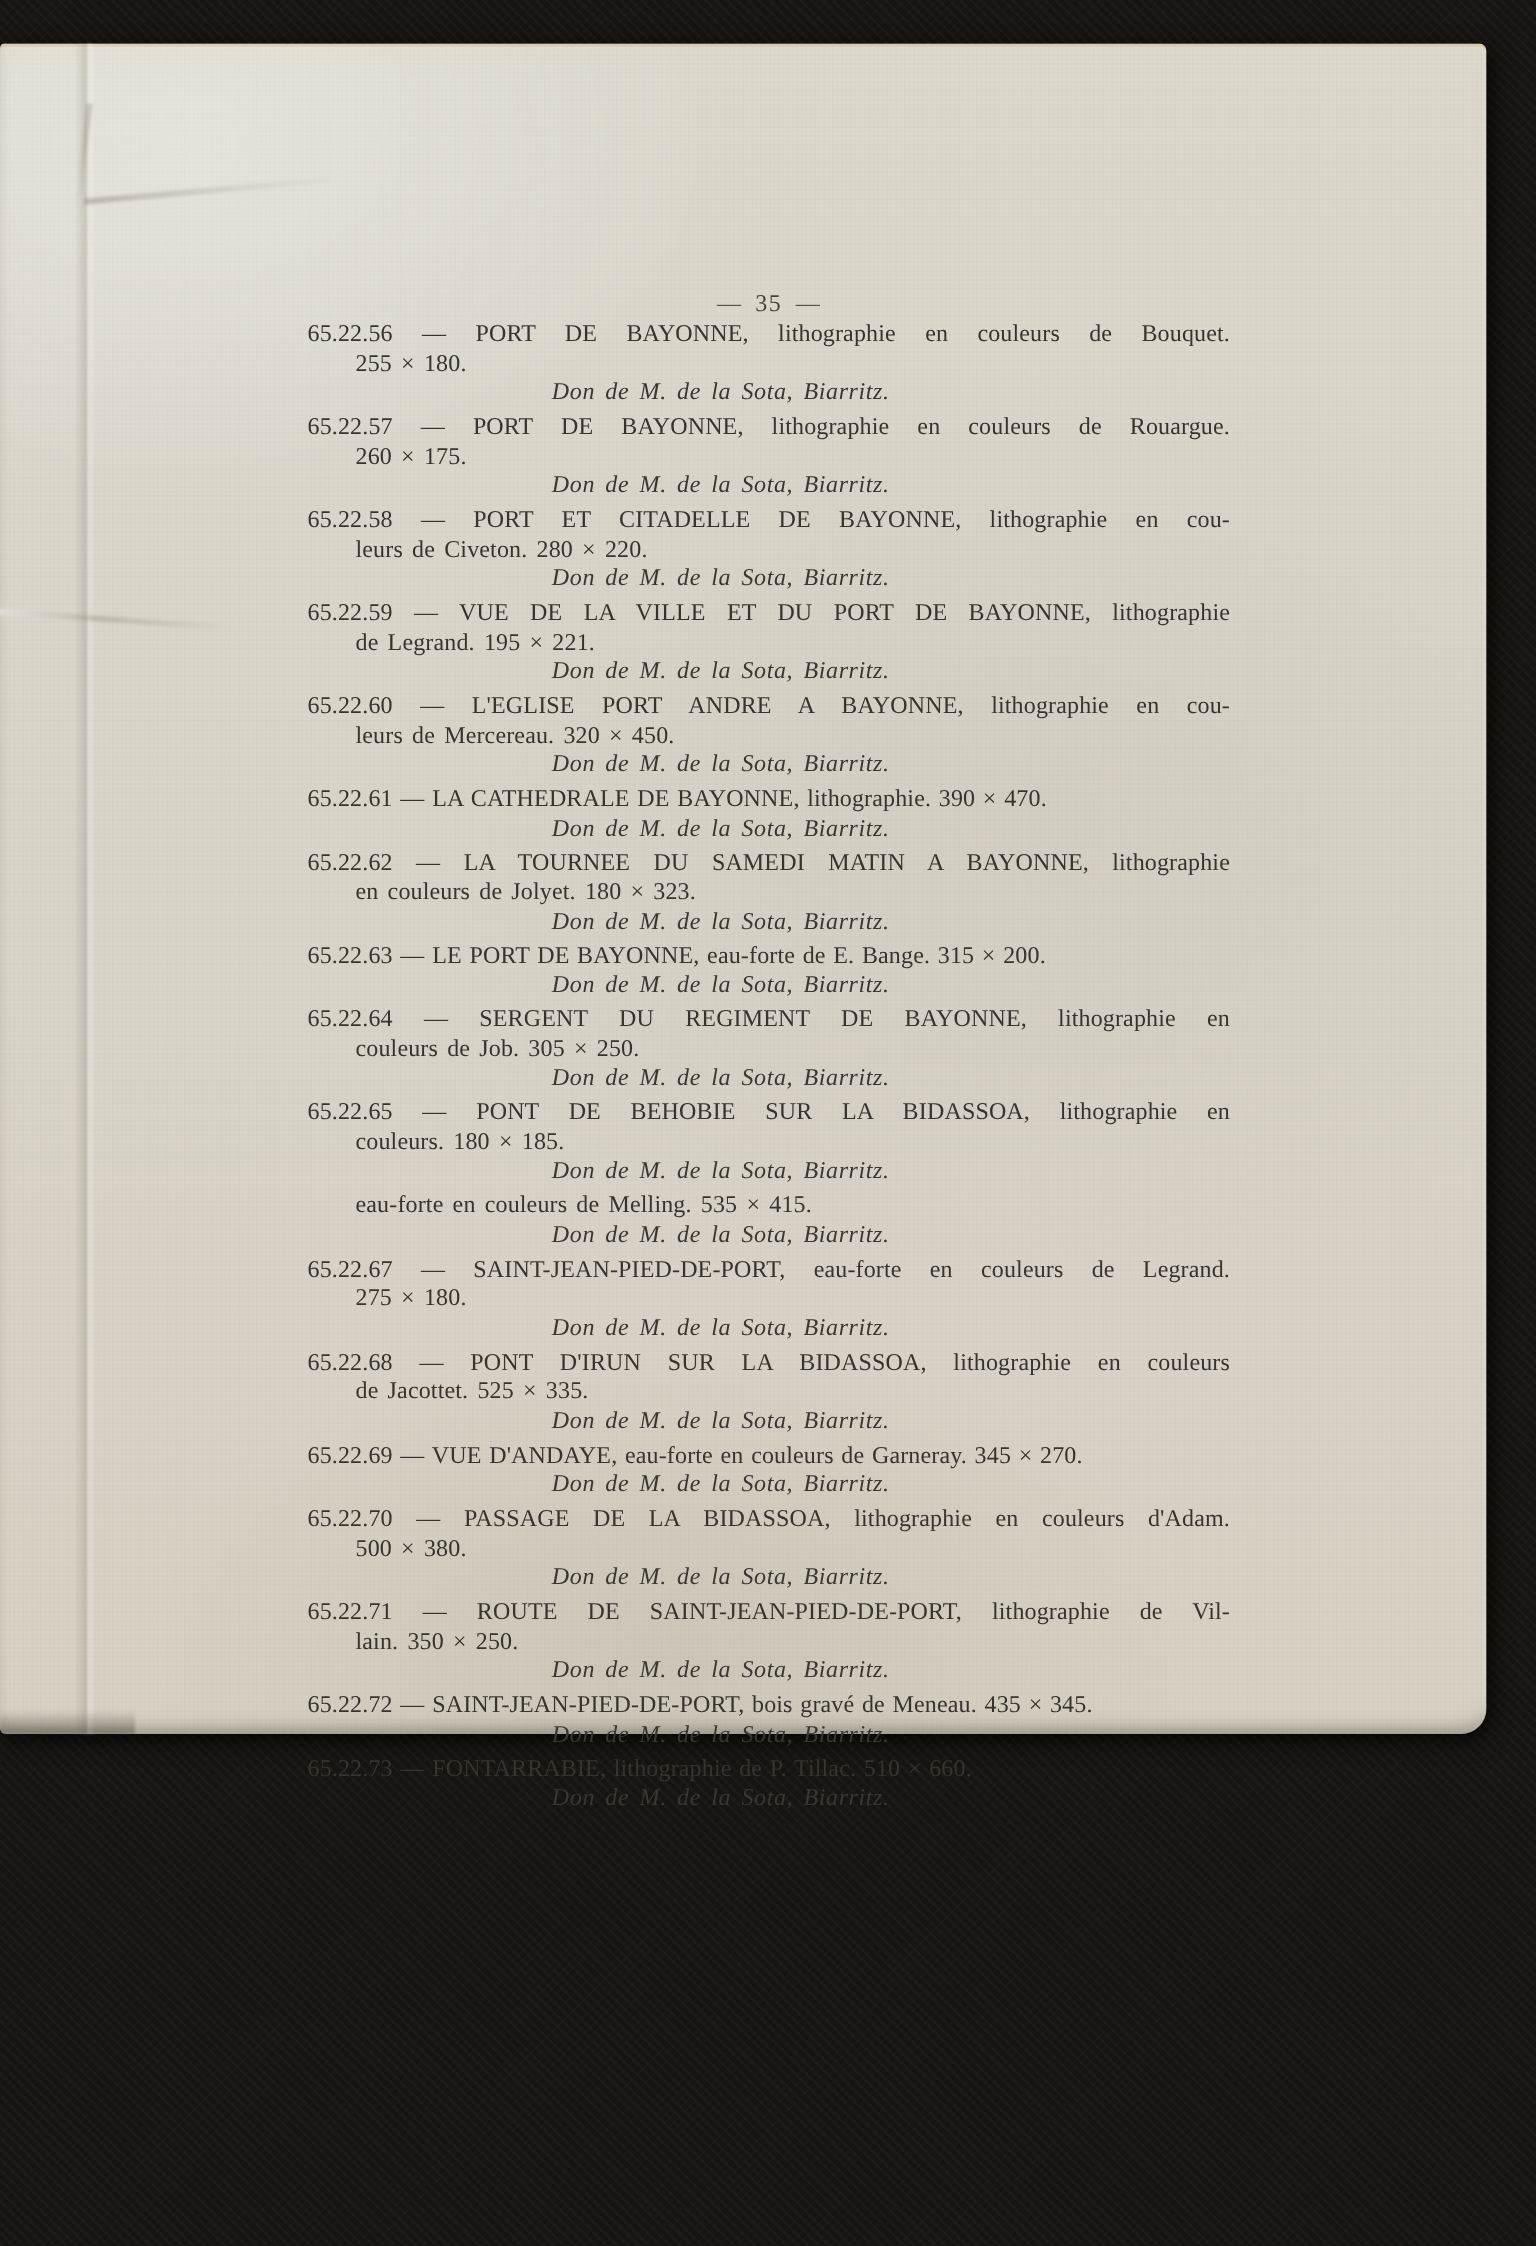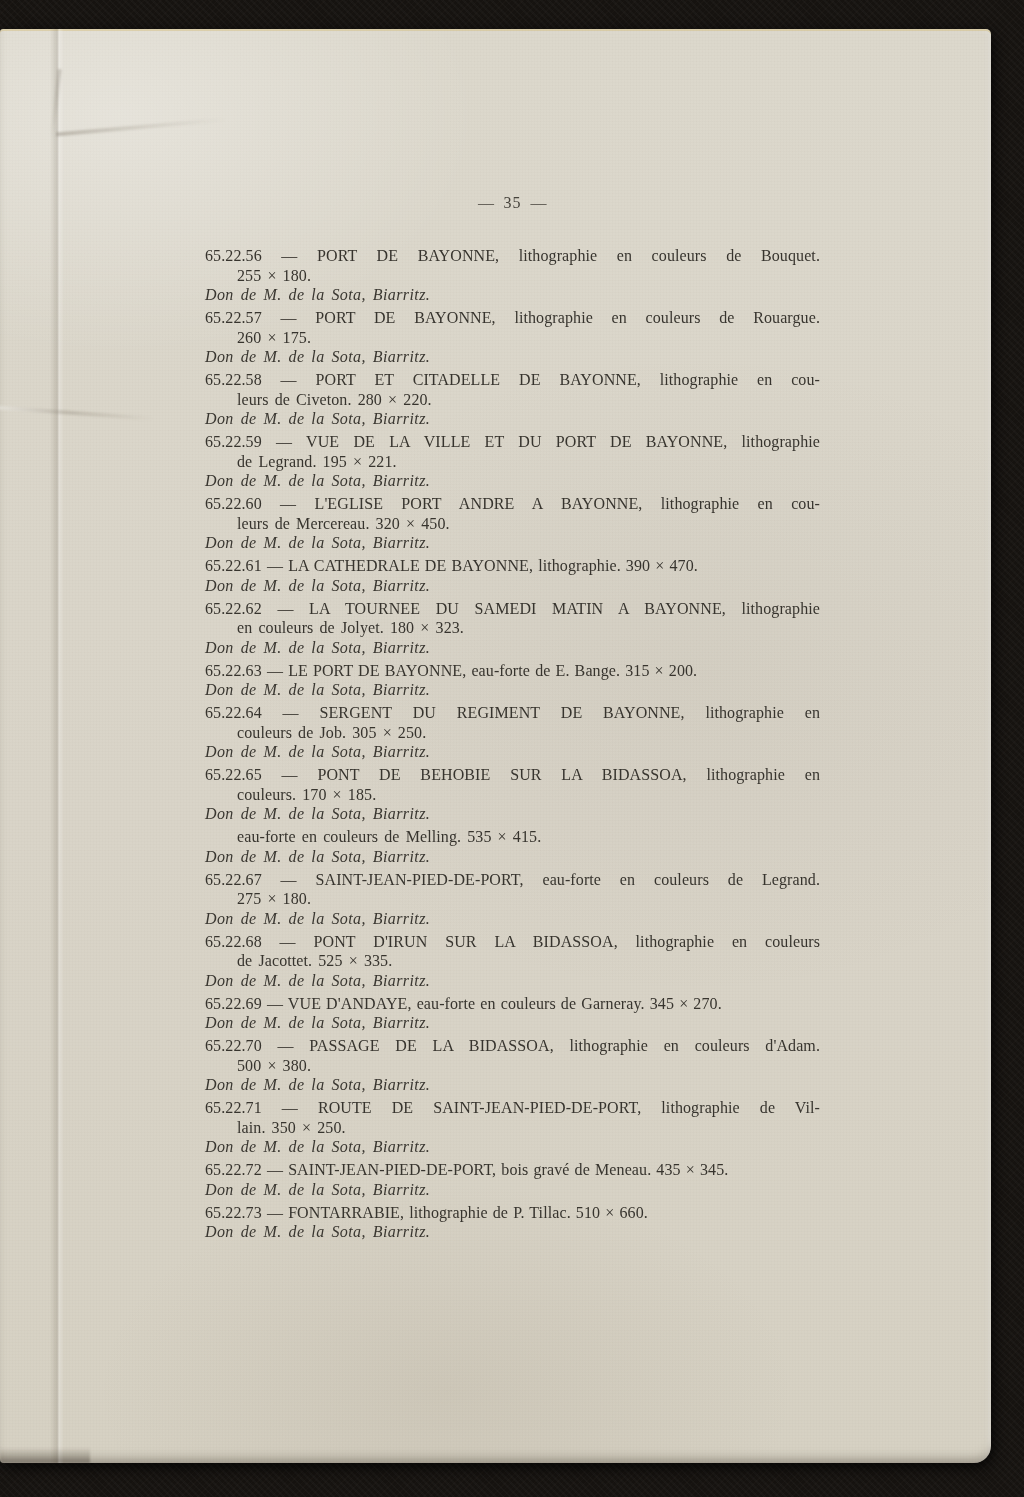--- a/index.html
+++ b/index.html
@@ -10,21 +10,21 @@
     background:
       repeating-linear-gradient(45deg, rgba(255,255,255,0.025) 0 2px, transparent 2px 5px),
       repeating-linear-gradient(-45deg, rgba(120,100,80,0.04) 0 1px, transparent 1px 4px),
       #161310;
     font-family: "Liberation Serif", "DejaVu Serif", serif;
   }
 
   .page {
     position: absolute;
     left: 0; top: 29px;
-    width: 991px; height: 1434px;
+    width: 991px; height: 1127px;
     background:
       radial-gradient(ellipse 600px 400px at 12% 6%, rgba(255,255,255,0.30), transparent 60%),
       radial-gradient(ellipse 700px 500px at 70% 45%, rgba(110,100,85,0.06), transparent 65%),
       radial-gradient(ellipse 500px 300px at 45% 95%, rgba(120,105,85,0.10), transparent 70%),
       repeating-linear-gradient(0deg, rgba(90,80,65,0.015) 0 1px, transparent 1px 3px),
       repeating-linear-gradient(90deg, rgba(90,80,65,0.015) 0 1px, transparent 1px 3px),
       linear-gradient(180deg, #dcd8cc 0%, #d9d4c8 55%, #d6d1c3 100%);
     border-radius: 3px 5px 17px 4px;
     box-shadow:
       inset 0 2px 0 rgba(208,186,120,0.45),
@@ -102,21 +102,21 @@
   .page-header {
     text-align: center;
     font-size: 16px;
     line-height: 20px;
     color: #46433c;
     letter-spacing: 0.5px;
   }
   .page-header .hd { margin: 0 9px; color: #55524a; }
   .page-header .pagenum { letter-spacing: 1px; }
 
-  .entries { margin-top: 33px; }
+  .entries { }
 
   .entry { margin-bottom: 3.5px; }
   .entry p { margin: 0; }
 
   .l1 {
     font-size: 16px;
     line-height: 19.5px;
     text-align: justify;
     padding-left: 32px;
     text-indent: -32px;
@@ -130,21 +130,21 @@
     line-height: 19.5px;
     padding-left: 32px;
     word-spacing: 2px;
     letter-spacing: 0.1px;
   }
 
   .entry-credit {
     font-size: 16px;
     line-height: 19.5px;
     font-style: italic;
-    text-align: left;
+    text-align: center;
     padding-right: 64px;
     word-spacing: 2.5px;
     letter-spacing: 0.4px;
     color: #3a3731;
   }
 </style>
 </head>
 <body>
 
 <div class="page">
@@ -210,21 +210,21 @@
   </div>
 
   <div class="entry">
     <p class="l1 stretch"><span class="entry-id">65.22.64</span><span class="entry-sep"> — </span><span class="entry-title">SERGENT DU REGIMENT DE BAYONNE, lithographie en</span></p>
     <p class="l2">couleurs de Job. 305 × 250.</p>
     <p class="entry-credit">Don de M. de la Sota, Biarritz.</p>
   </div>
 
   <div class="entry">
     <p class="l1 stretch"><span class="entry-id">65.22.65</span><span class="entry-sep"> — </span><span class="entry-title">PONT DE BEHOBIE SUR LA BIDASSOA, lithographie en</span></p>
-    <p class="l2">couleurs. 170 × 185.</p>
+    <p class="l2">couleurs. 180 × 185.</p>
     <p class="entry-credit">Don de M. de la Sota, Biarritz.</p>
   </div>
 
   <div class="entry">
     <p class="l2">eau-forte en couleurs de Melling. 535 × 415.</p>
     <p class="entry-credit">Don de M. de la Sota, Biarritz.</p>
   </div>
 
   <div class="entry">
     <p class="l1 stretch"><span class="entry-id">65.22.67</span><span class="entry-sep"> — </span><span class="entry-title">SAINT-JEAN-PIED-DE-PORT, eau-forte en couleurs de Legrand.</span></p>

